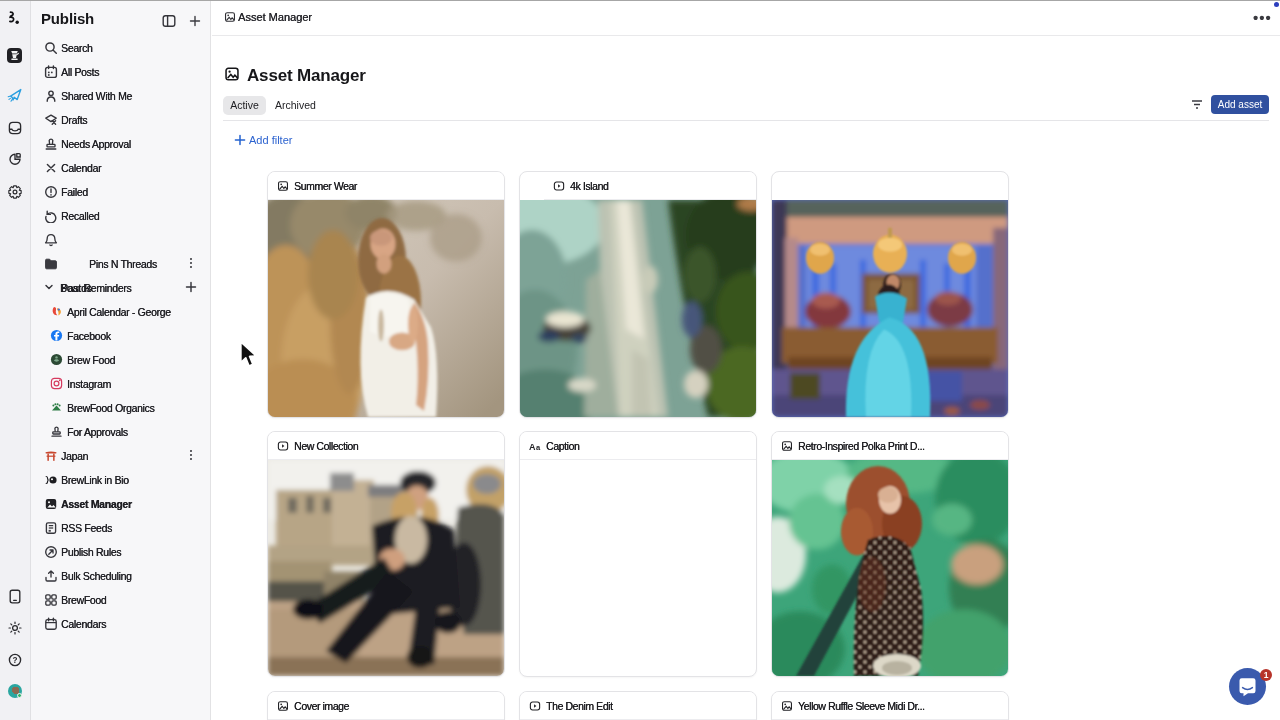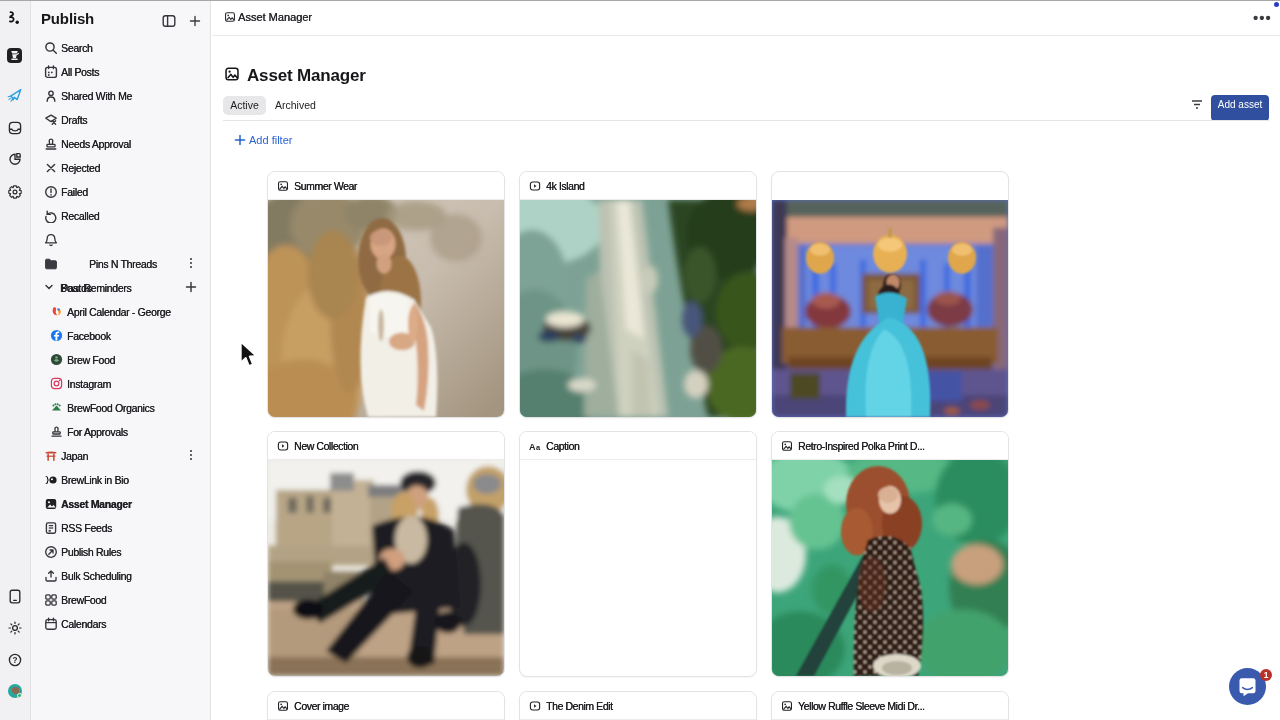--- a/index.html
+++ b/index.html
@@ -16,21 +16,21 @@
 .nav b { font-weight:700; }
 .icn { position:absolute; }
 
 #main { position:absolute; left:212px; top:0; width:1068px; height:720px; background:#fff; }
 #topbar { position:absolute; left:0; top:0; width:1068px; height:36px; border-bottom:1px solid #e9e9eb; background:#fff; }
 #crumb { position:absolute; left:26px; top:11px; font-size:11px; font-weight:500; color:#28282d; line-height:13px; text-shadow:0.3px 0 0 #28282d; }
 #dots3 { position:absolute; left:1041px; top:9px; font-size:15px; color:#3a3a3f; letter-spacing:1px; font-weight:700;}
 #title { position:absolute; left:35px; top:66px; font-size:17px; font-weight:700; color:#161619; line-height:19px; letter-spacing:-0.01em; }
 #tabActive { position:absolute; left:11px; top:96px; width:43px; height:19px; background:#e7e7e9; border-radius:5px; font-size:10.5px; font-weight:500; color:#1b1b1f; text-align:center; line-height:19px; }
 #tabArchived { position:absolute; left:63px; top:96px; font-size:10.5px; color:#222226; line-height:19px; }
-#addasset { position:absolute; left:999px; top:95px; width:58px; height:26px; background:#30509f; border-radius:4px; color:#fff; font-size:10px; text-align:center; line-height:19px; }
+#addasset { position:absolute; left:999px; top:95px; width:58px; height:19px; background:#30509f; border-radius:4px; color:#fff; font-size:10px; text-align:center; line-height:19px; }
 #tabdivider { position:absolute; left:11px; top:120px; width:1046px; height:1px; background:#e5e5e8; }
 #addfilter { position:absolute; left:37px; top:134px; color:#2b62cf; font-size:11px; font-weight:500; line-height:13px; }
 .hicn { position:absolute; left:9px; top:8px; }
 
 .card { position:absolute; width:238px; background:#fff; border:1px solid #e3e3e6; border-radius:8px; overflow:hidden; box-shadow:0 1px 2px rgba(0,0,0,.04); }
 .chead { position:relative; height:28px; border-bottom:1px solid #ececef; background:#fff; }
 .ctitle { position:absolute; left:26px; top:7.5px; font-size:10.5px; letter-spacing:-0.04em; font-weight:500; color:#1d1d21; white-space:nowrap; line-height:13px; text-shadow:0.3px 0 0 #1d1d21; }
 .cimg { position:absolute; left:0; top:28px; right:0; bottom:0; }
 svg.photo { display:block; width:100%; height:100%; }
 #capbody { position:absolute; left:6px; top:10px; width:222px; font-size:11px; letter-spacing:-0.01em; line-height:15.2px; color:#222228; }
@@ -98,21 +98,21 @@
       </svg>
     <svg class="icn" style="left:157px; top:14px;" width="14" height="14" viewBox="0 0 14 14">
         <path d="M7 2.5 V11.5 M2.5 7 H11.5" stroke="#3c3c42" stroke-width="1.4" stroke-linecap="round" fill="none"></path>
       </svg>
 
     <div class="nav" style="left:30px; top:40px;">Search</div>
     <div class="nav" style="left:30px; top:64px;">All Posts</div>
     <div class="nav" style="left:30px; top:88px;">Shared With Me</div>
     <div class="nav" style="left:30px; top:112px;">Drafts</div>
     <div class="nav" style="left:30px; top:136px;">Needs Approval</div>
-    <div class="nav" style="left:30px; top:160px;">Rejected</div>
+    <div class="nav" style="left:30px; top:160px;">Calendar</div>
     <div class="nav" style="left:30px; top:184px;">Failed</div>
     <div class="nav" style="left:30px; top:208px;">Recalled</div>
     <div class="nav" style="left:30px; top:232px;margin-top:48px;">Past Reminders</div>
     <div class="nav" style="left:30px; top:256px;margin-left:28px;">Pins N Threads</div>
     <div class="nav" style="left:29px; top:280px;">Boards</div>
     <div class="nav" style="left:36px; top:304px;">April Calendar - George</div>
     <div class="nav" style="left:36px; top:328px;">Facebook</div>
     <div class="nav" style="left:36px; top:352px;">Brew Food</div>
     <div class="nav" style="left:36px; top:376px;">Instagram</div>
     <div class="nav" style="left:36px; top:400px;">BrewFood Organics</div>
@@ -338,21 +338,21 @@
           <path d="M98 98 Q120 84 146 100 L163 128 Q172 155 168 218 L100 218 Q86 170 98 98z" fill="#f2efe7"></path>
           <path d="M102 98 Q120 88 140 100 L146 132 Q122 142 102 132z" fill="#f7f5ef"></path>
           <path d="M146 103 Q158 118 160 145 Q162 180 156 212 L148 206 Q153 160 143 110z" fill="#d5a37f"></path>
           <ellipse cx="134" cy="142" rx="13" ry="9" fill="#d8a884"></ellipse>
           <ellipse cx="113" cy="126" rx="3" ry="16" fill="#c9b89f"></ellipse>
           <ellipse cx="145" cy="125" rx="5" ry="18" fill="#dcab87"></ellipse>
         </g>
       </svg>
         </div>
     </div>
-    <div class="card" id="c2" style="left:307px; top:171px; height:247px;">
+    <div class="card" id="c2" style="left:307px; top:171px; height:247px;padding-left:24px;">
       <div class="chead">
           <svg class="hicn" width="12" height="12" viewBox="0 0 14 14">
             <rect x="1.6" y="2.4" width="10.8" height="9.2" rx="2.6" fill="none" stroke="#222226" stroke-width="1.3"></rect>
             <path d="M5.9 5.1 L8.6 7 L5.9 8.9 Z" fill="#222226"></path>
           </svg>
           <div class="ctitle">4k Island</div>
         </div>
       <div class="cimg" id="img2">
           <svg class="photo" viewBox="0 0 236 218" preserveAspectRatio="none">
         <defs>

